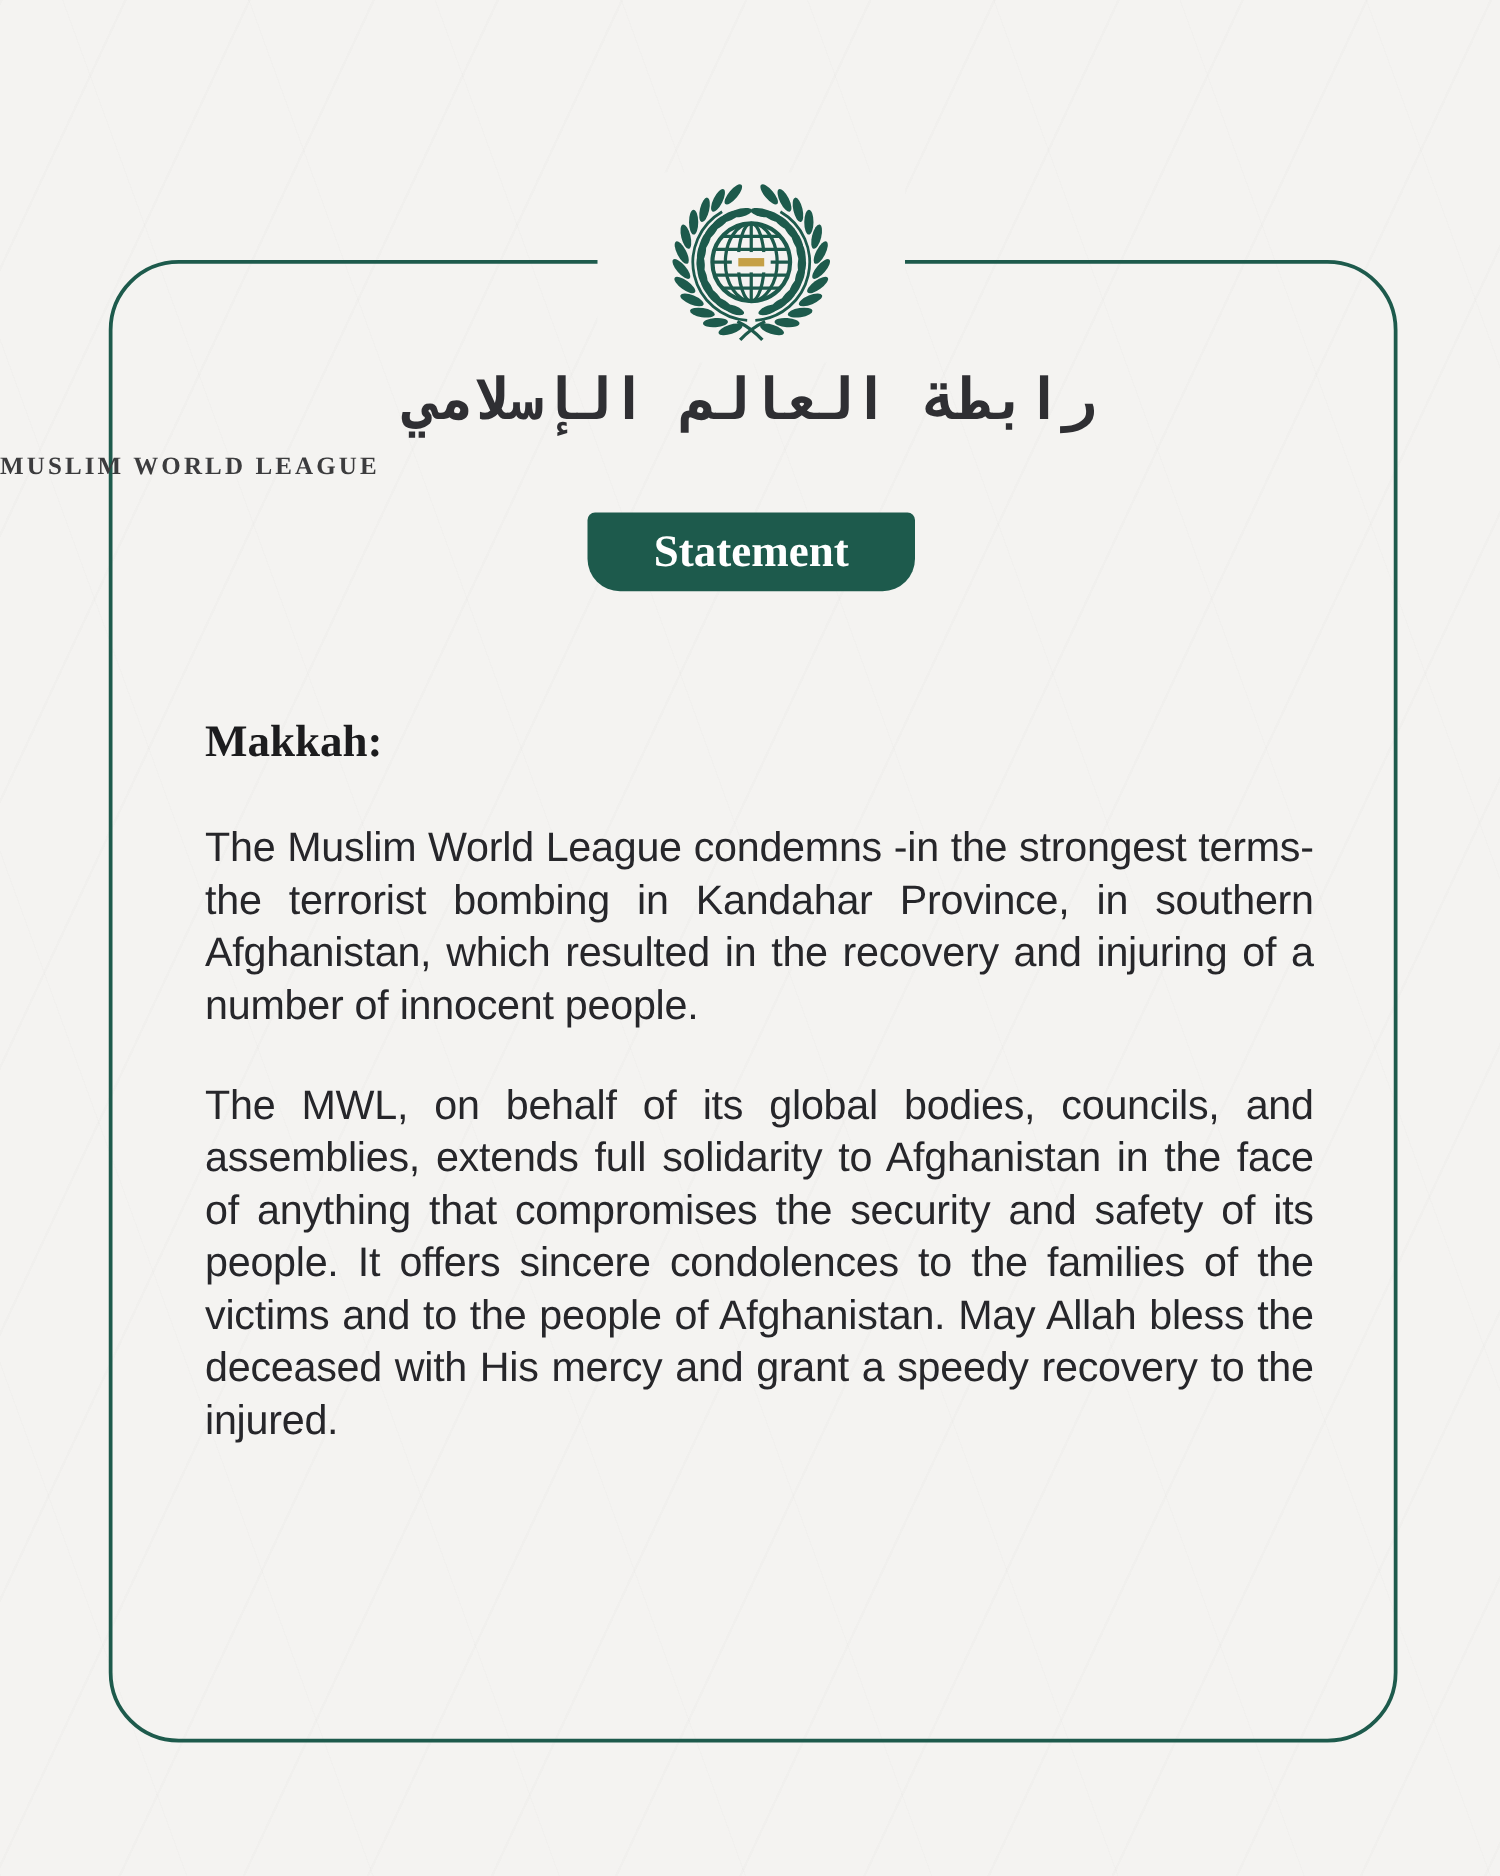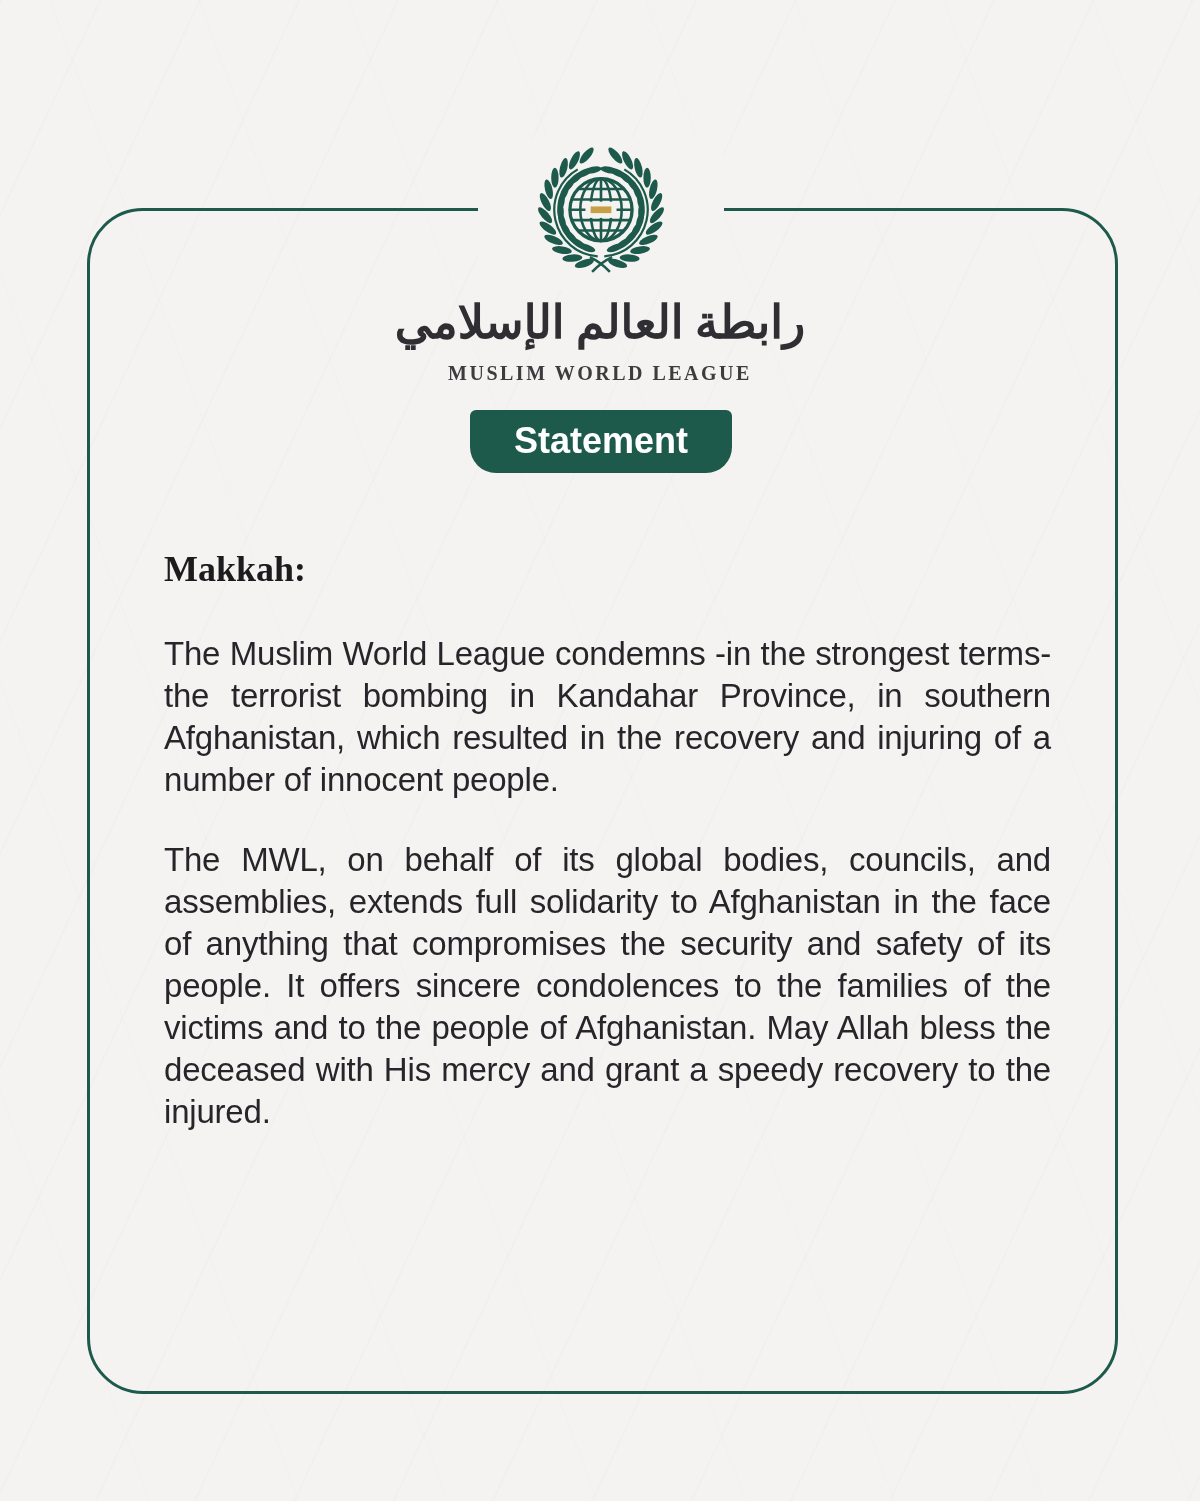--- a/index.html
+++ b/index.html
@@ -25,35 +25,35 @@
     position:absolute;left:87px;top:208px;width:1031px;height:1186px;
     border:3px solid var(--green);border-radius:56px;box-sizing:border-box;
   }
   .logo-wrap{
     position:absolute;left:478px;top:138px;width:246px;height:152px;
     background:var(--bg);display:flex;align-items:flex-start;justify-content:center;
   }
   .logo-wrap svg{width:148px;height:148px;display:block;}
   .arabic{
     position:absolute;left:0;top:288px;width:100%;text-align:center;
-    direction:rtl;font-family:Liberation Serif, serif;font-weight:bold;
+    direction:rtl;font-family:Liberation Mono, monospace;font-weight:bold;
     font-size:46px;line-height:70px;color:#2f2f33;letter-spacing:1px;
   }
   .latin{
-    position:absolute;left:0;top:362px;width:100%;text-align:center;
+    position:absolute;left:0;top:362px;width:100%;text-align:left;
     font-family:"Liberation Serif",serif;font-weight:bold;
     font-size:20px;letter-spacing:2.5px;color:#3c3c3e;
   }
   .badge{
     position:absolute;left:470px;top:410px;width:262px;height:63px;
     background:var(--green);border-radius:6px 6px 26px 26px;
-    color:#ffffff;font-family:Liberation Sans, sans-serif;font-weight:bold;
+    color:#ffffff;font-family:Liberation Serif, serif;font-weight:bold;
     font-size:36px;line-height:62px;text-align:center;
   }
-  .content{position:absolute;left:164px;top:547px;width:887px;}
+  .content{position:absolute;left:164px;top:571px;width:887px;}
   .content h2{
     margin:0 0 42px 0;font-family:"Liberation Serif",serif;font-weight:bold;
     font-size:36px;line-height:44px;color:#1c1c1e;
   }
   .content p{
     margin:0 0 38px 0;font-size:33px;line-height:42px;color:var(--ink);
     text-align:justify;letter-spacing:-0.2px;
   }
 </style>
 </head>

